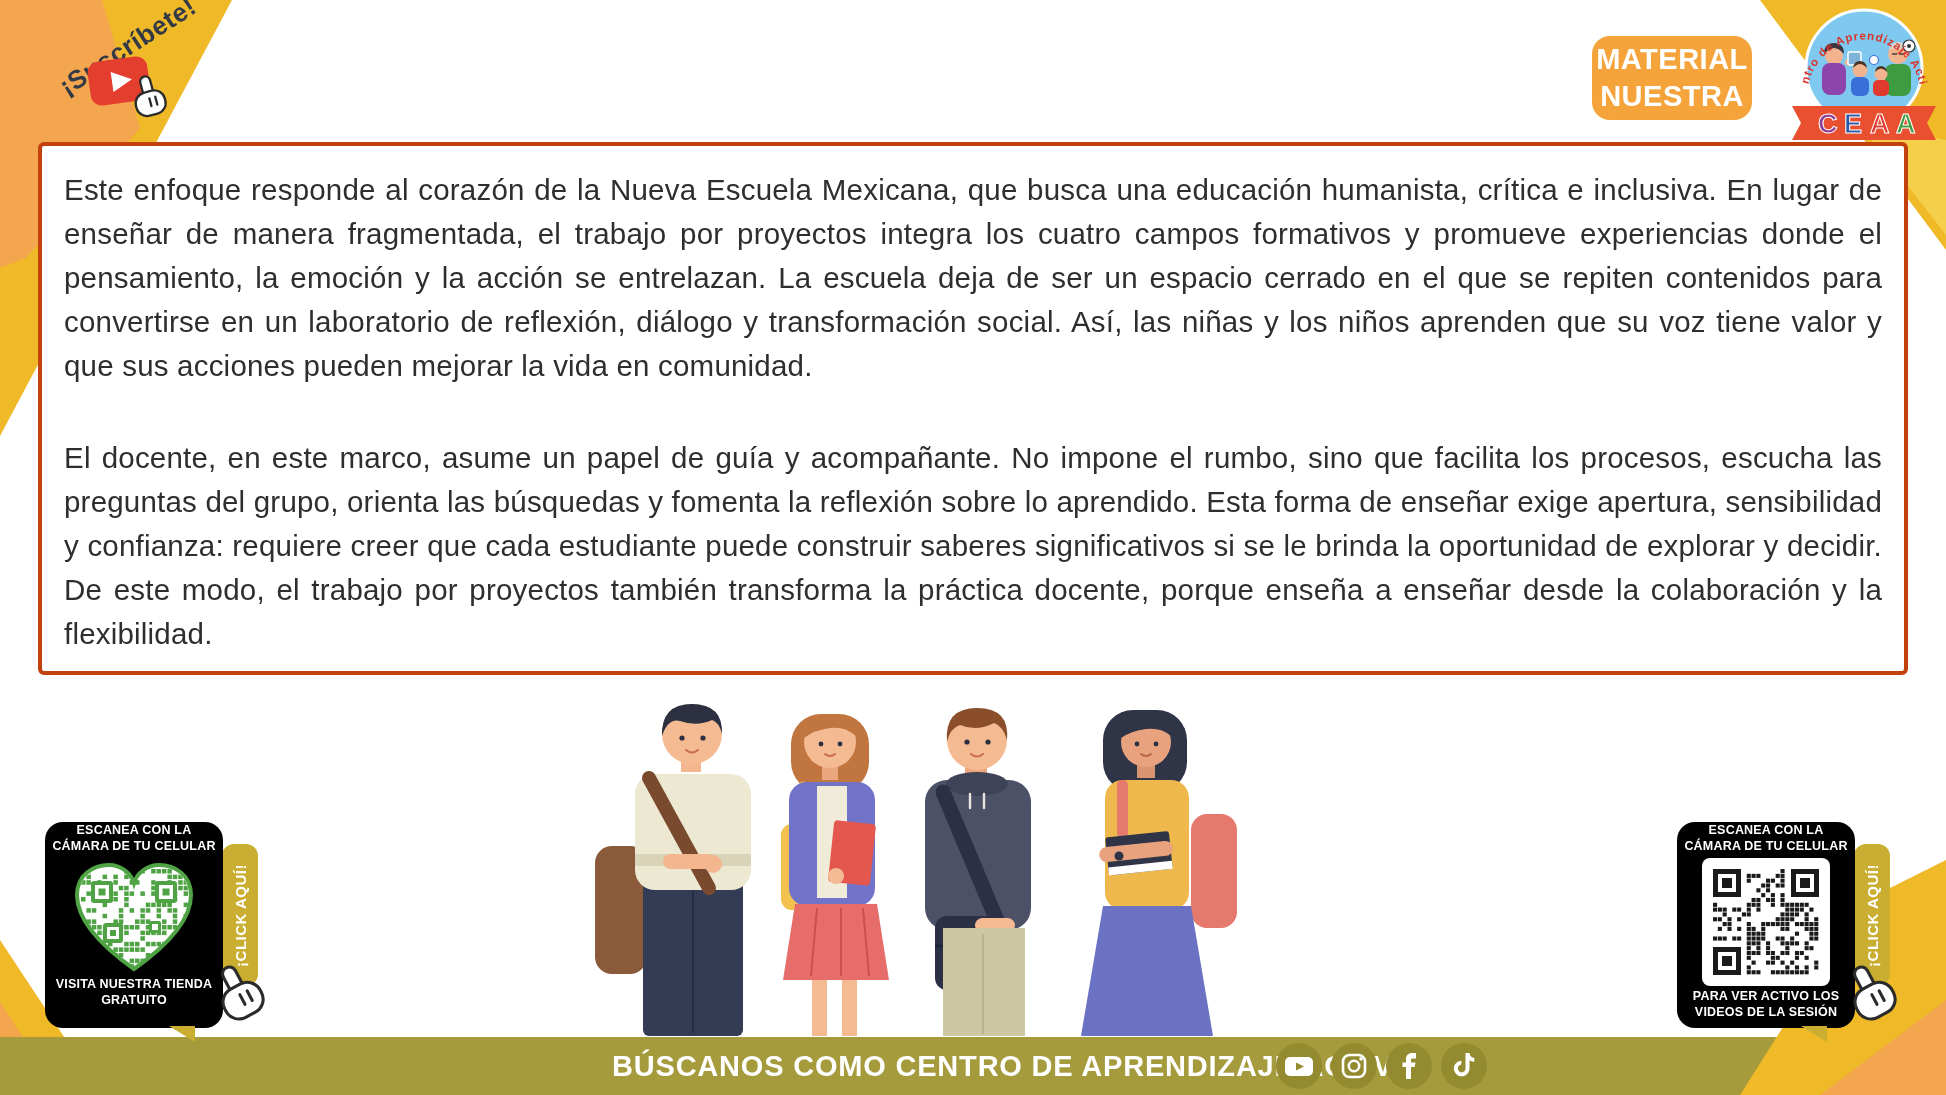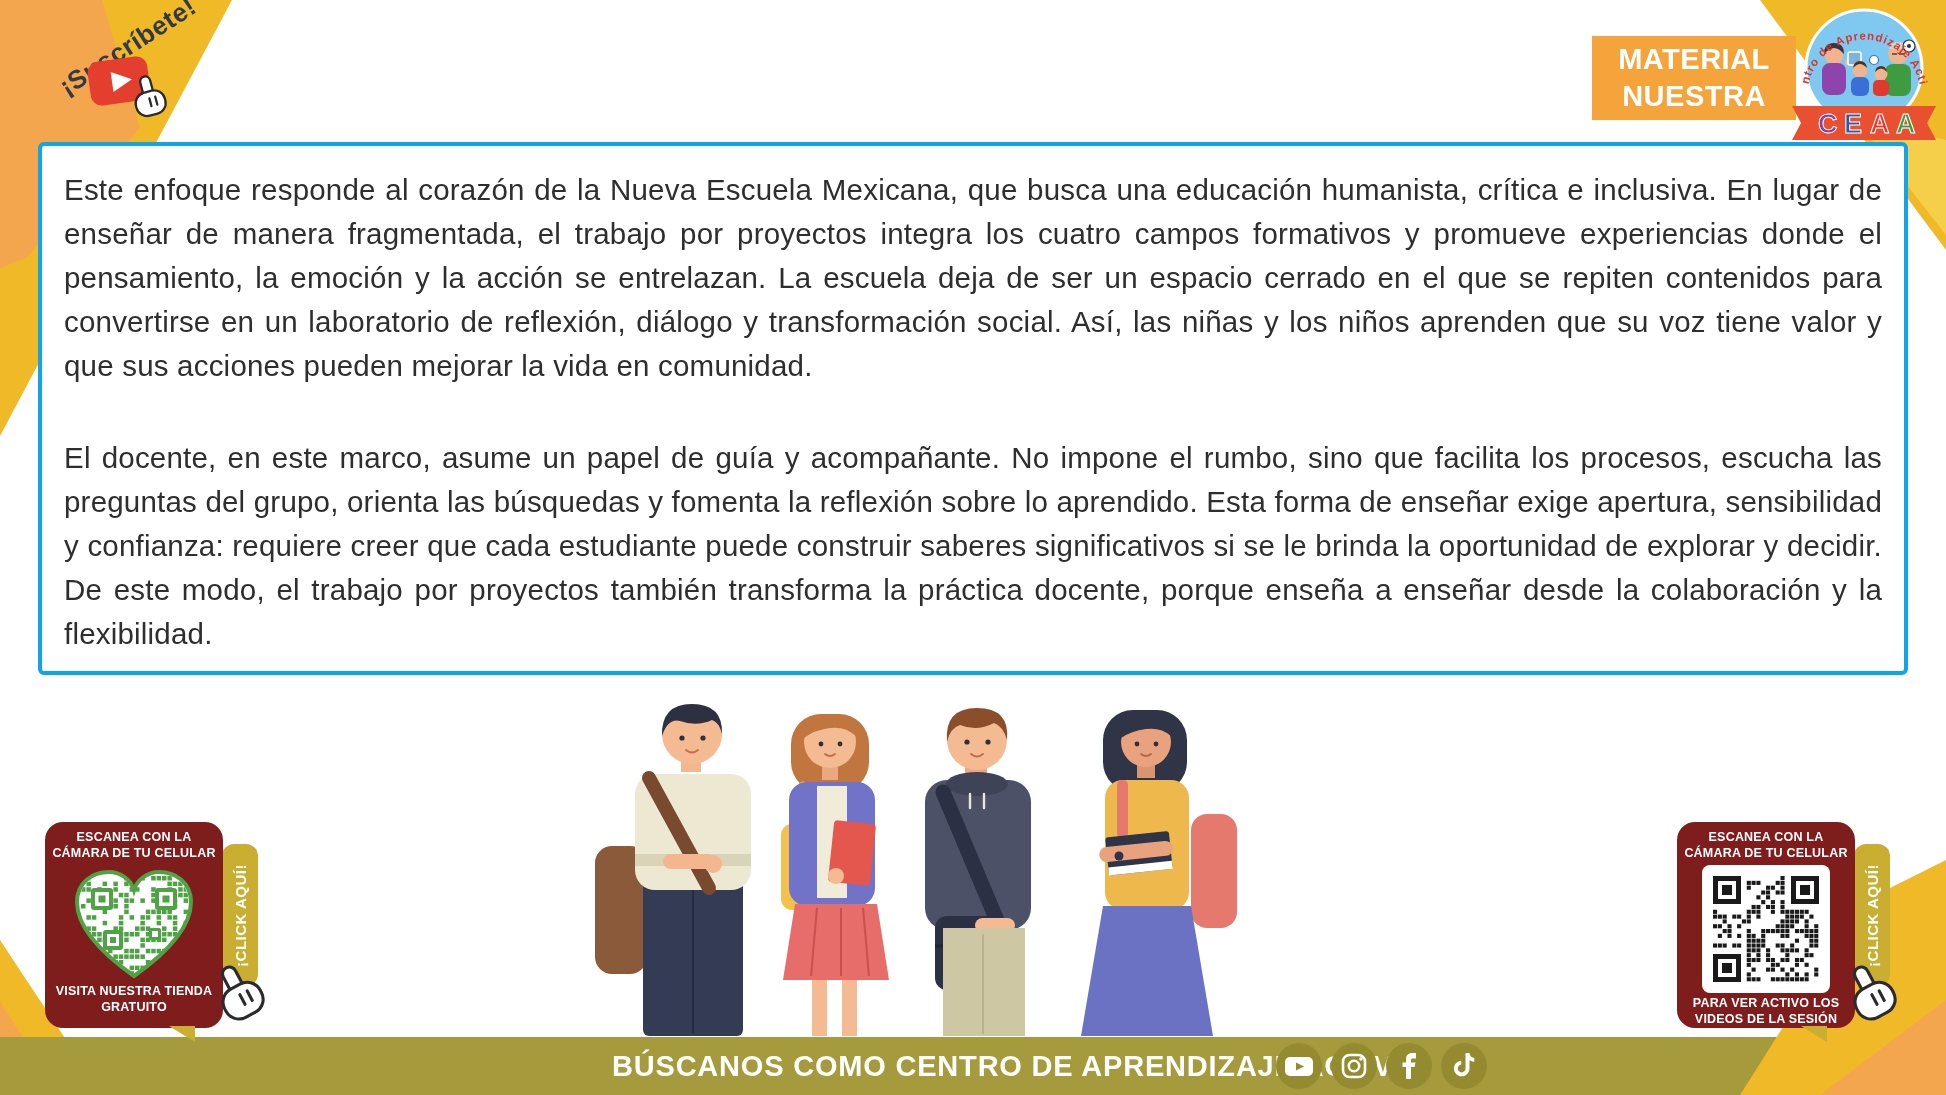--- a/index.html
+++ b/index.html
@@ -19,35 +19,35 @@
   .subscribe-label{
     display:inline-block; transform:rotate(-33deg); transform-origin:left top;
     font-size:26px; font-weight:bold; color:#333A45; letter-spacing:.5px;
     position:absolute; left:24px; top:62px; white-space:nowrap;
   }
   .yt-icon{ position:absolute; left:58px; top:44px; transform:rotate(-8deg); }
   .hand-small{ position:absolute; left:96px; top:60px; width:46px; height:46px; transform:rotate(-15deg); }
 
   
   .material-badge{
-    left:1592px; top:36px; width:204px; height:84px; background:#F5A43C;
-    border-radius:0; display:flex; flex-direction:column; justify-content:center;
+    left:1592px; top:36px; width:160px; height:84px; background:#F5A43C;
+    border-radius:18px; display:flex; flex-direction:column; justify-content:center;
     align-items:center; z-index:6;
   }
   .material-badge span{
     color:#ffffff; font-weight:bold; font-size:29px; line-height:37px; letter-spacing:.5px;
   }
 
   
   .ceaa-logo{ left:1786px; top:4px; width:156px; height:140px; z-index:6; }
 
   
   .text-panel{
     left:38px; top:142px; width:1870px; height:533px; background:#ffffff;
-    border:4px solid #0ea5e9; border-radius:6px; z-index:3;
+    border:4px solid #c2410c; border-radius:6px; z-index:3;
     padding:22px 22px 0 22px;
   }
   .text-panel p{
     font-size:29.5px; line-height:44px; color:#2E2E2E; text-align:justify;
     letter-spacing:.2px;
   }
   .text-panel p + p{ margin-top:48px; }
 
   
   .students{ left:545px; top:678px; width:712px; height:358px; z-index:2; }
@@ -56,22 +56,22 @@
   .footer-bar{ left:0; top:1037px; width:1946px; height:58px; background:#A59A3C; z-index:1; }
   .footer-text{
     position:absolute; left:612px; top:0; height:58px; display:flex; align-items:center;
     color:#ffffff; font-weight:bold; font-size:29px; letter-spacing:.8px; white-space:nowrap;
   }
   .social-row{ position:absolute; left:1276px; top:6px; display:flex; gap:9px; }
   .social-row .sicon{ width:46px; height:46px; display:block; cursor:pointer; }
 
   
   .qr-card{
-    width:178px; height:206px; background:#7f1d1d; border-radius:18px; z-index:5;
-    display:flex; flex-direction:column; align-items:center; padding-top:8px;
+    width:178px; height:206px; background:#000000; border-radius:18px; z-index:5;
+    display:flex; flex-direction:column; align-items:center; padding-top:1px;
   }
   .qr-card-left{ left:45px; top:822px; }
   .qr-card-right{ left:1677px; top:822px; }
   .qr-card-left::after{
     content:""; position:absolute; bottom:-14px; right:28px;
     border-left:26px solid transparent; border-top:16px solid #C9AE31;
   }
   .qr-card-right::after{
     content:""; position:absolute; bottom:-14px; right:28px;
     border-left:26px solid transparent; border-top:16px solid #C9AE31;

